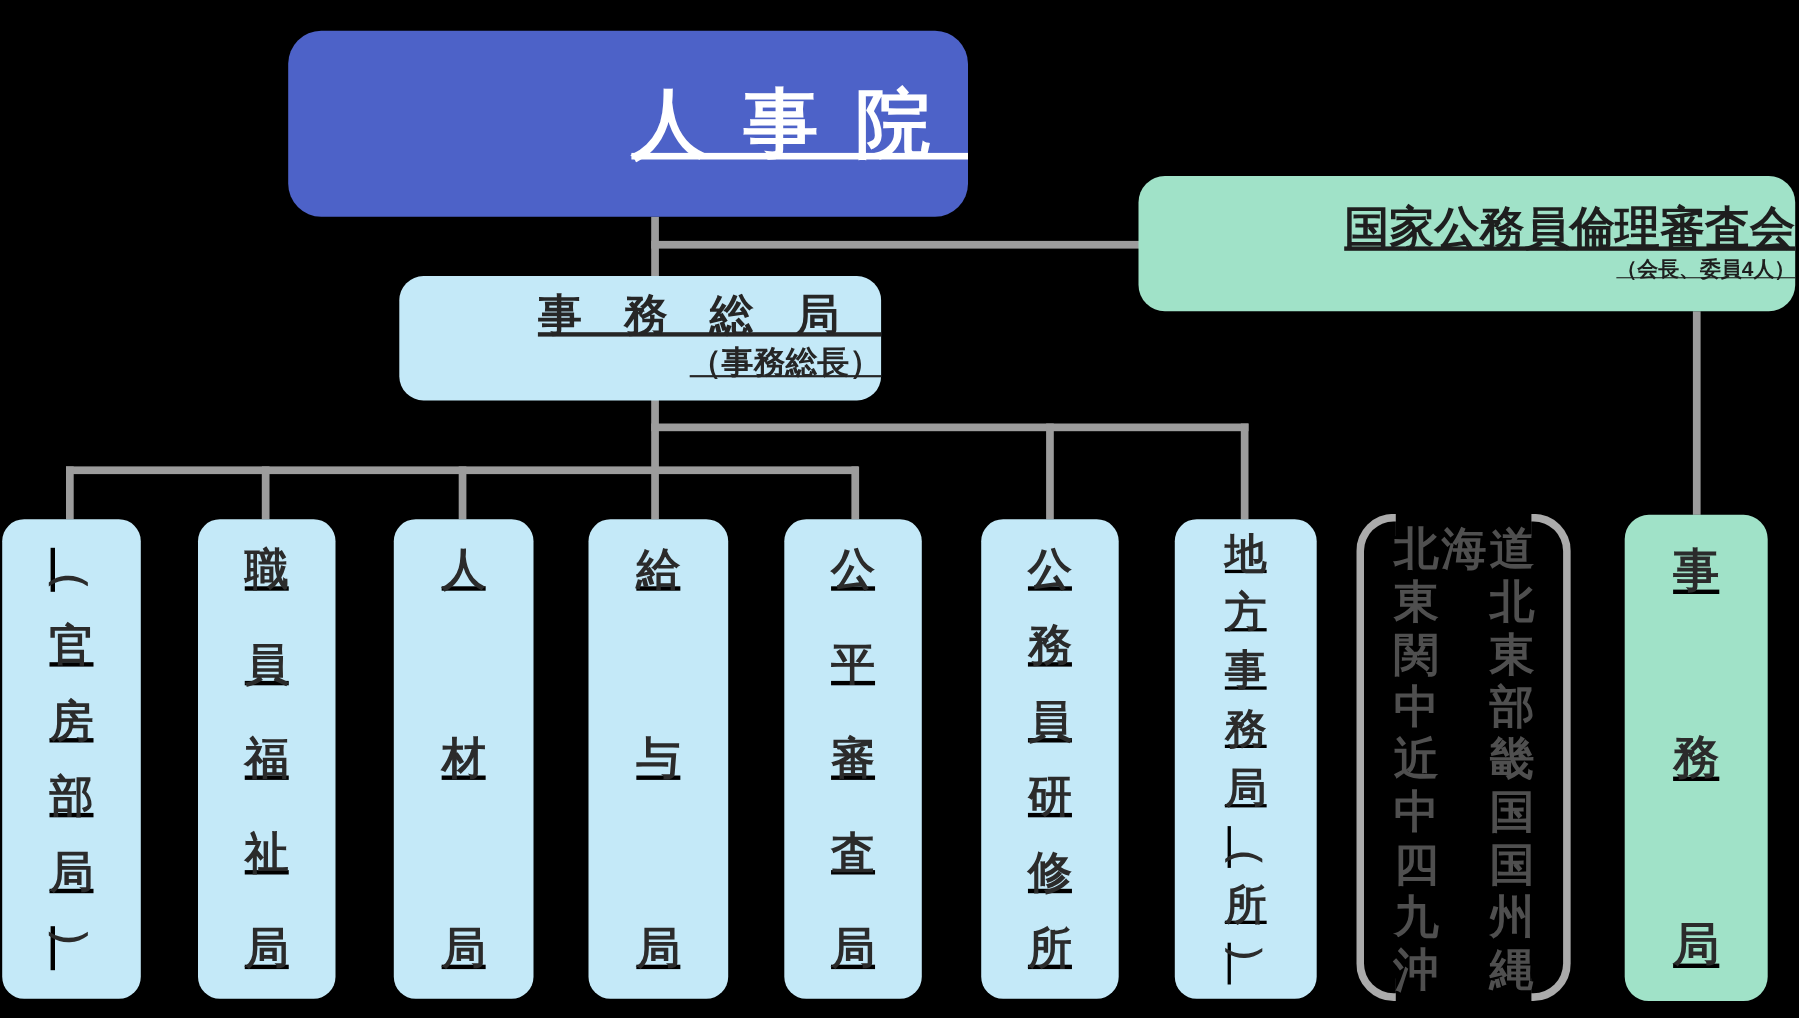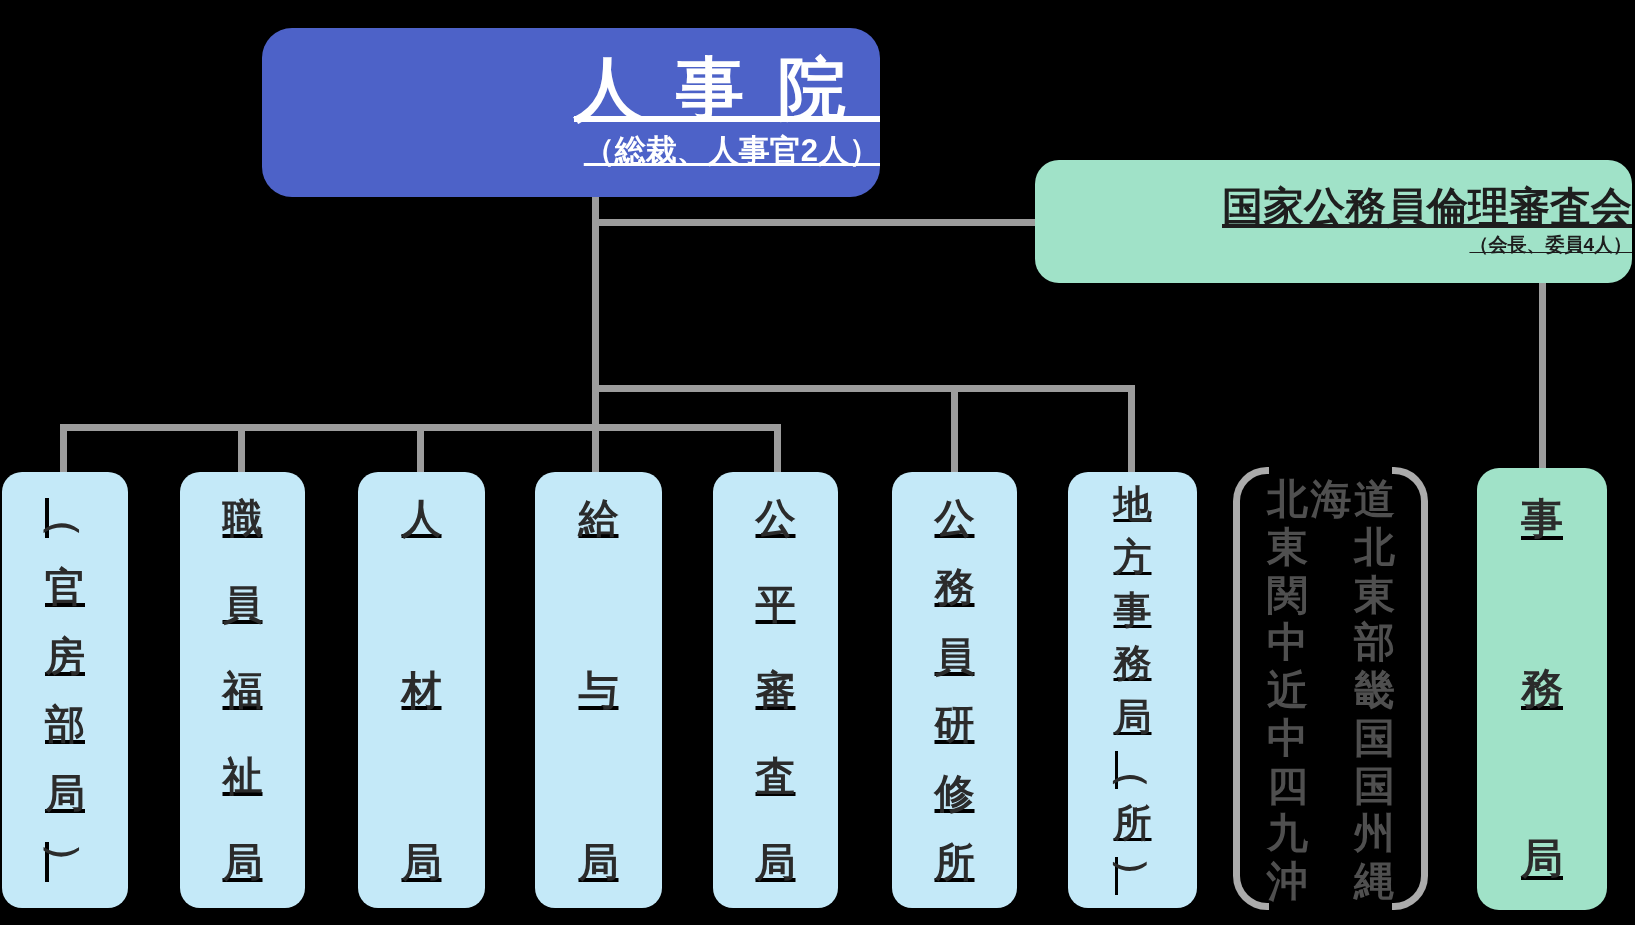--- a/index.html
+++ b/index.html
@@ -62,28 +62,31 @@
   <div class="line stub stub-kenshu"></div>
   <div class="line stub stub-chiho"></div>
   <div class="line lower-h"></div>
   <div class="line stub stub-a"></div>
   <div class="line stub stub-b"></div>
   <div class="line stub stub-c"></div>
   <div class="line stub stub-d"></div>
 
   <div class="box root-box">
     <div class="root-title">人事院</div>
-    <div class="root-sub">（総裁、人事官2人）</div>
   </div>
 
   <div class="box ethics-box">
     <div class="ethics-title">国家公務員倫理審査会</div>
     <div class="ethics-sub">（会長、委員4人）</div>
   </div>
 
+  <div class="box sec-box">
+    <div class="sec-title">事務総局</div>
+    <div class="sec-sub">（事務総長）</div>
+  </div>
 
   <div class="box dept-box" style="left:2px;width:126px;">
     <div class="vlabel">
         <span class="rot">（</span>
         <span>官</span>
         <span>房</span>
         <span>部</span>
         <span>局</span>
         <span class="rot">）</span>
       </div>

